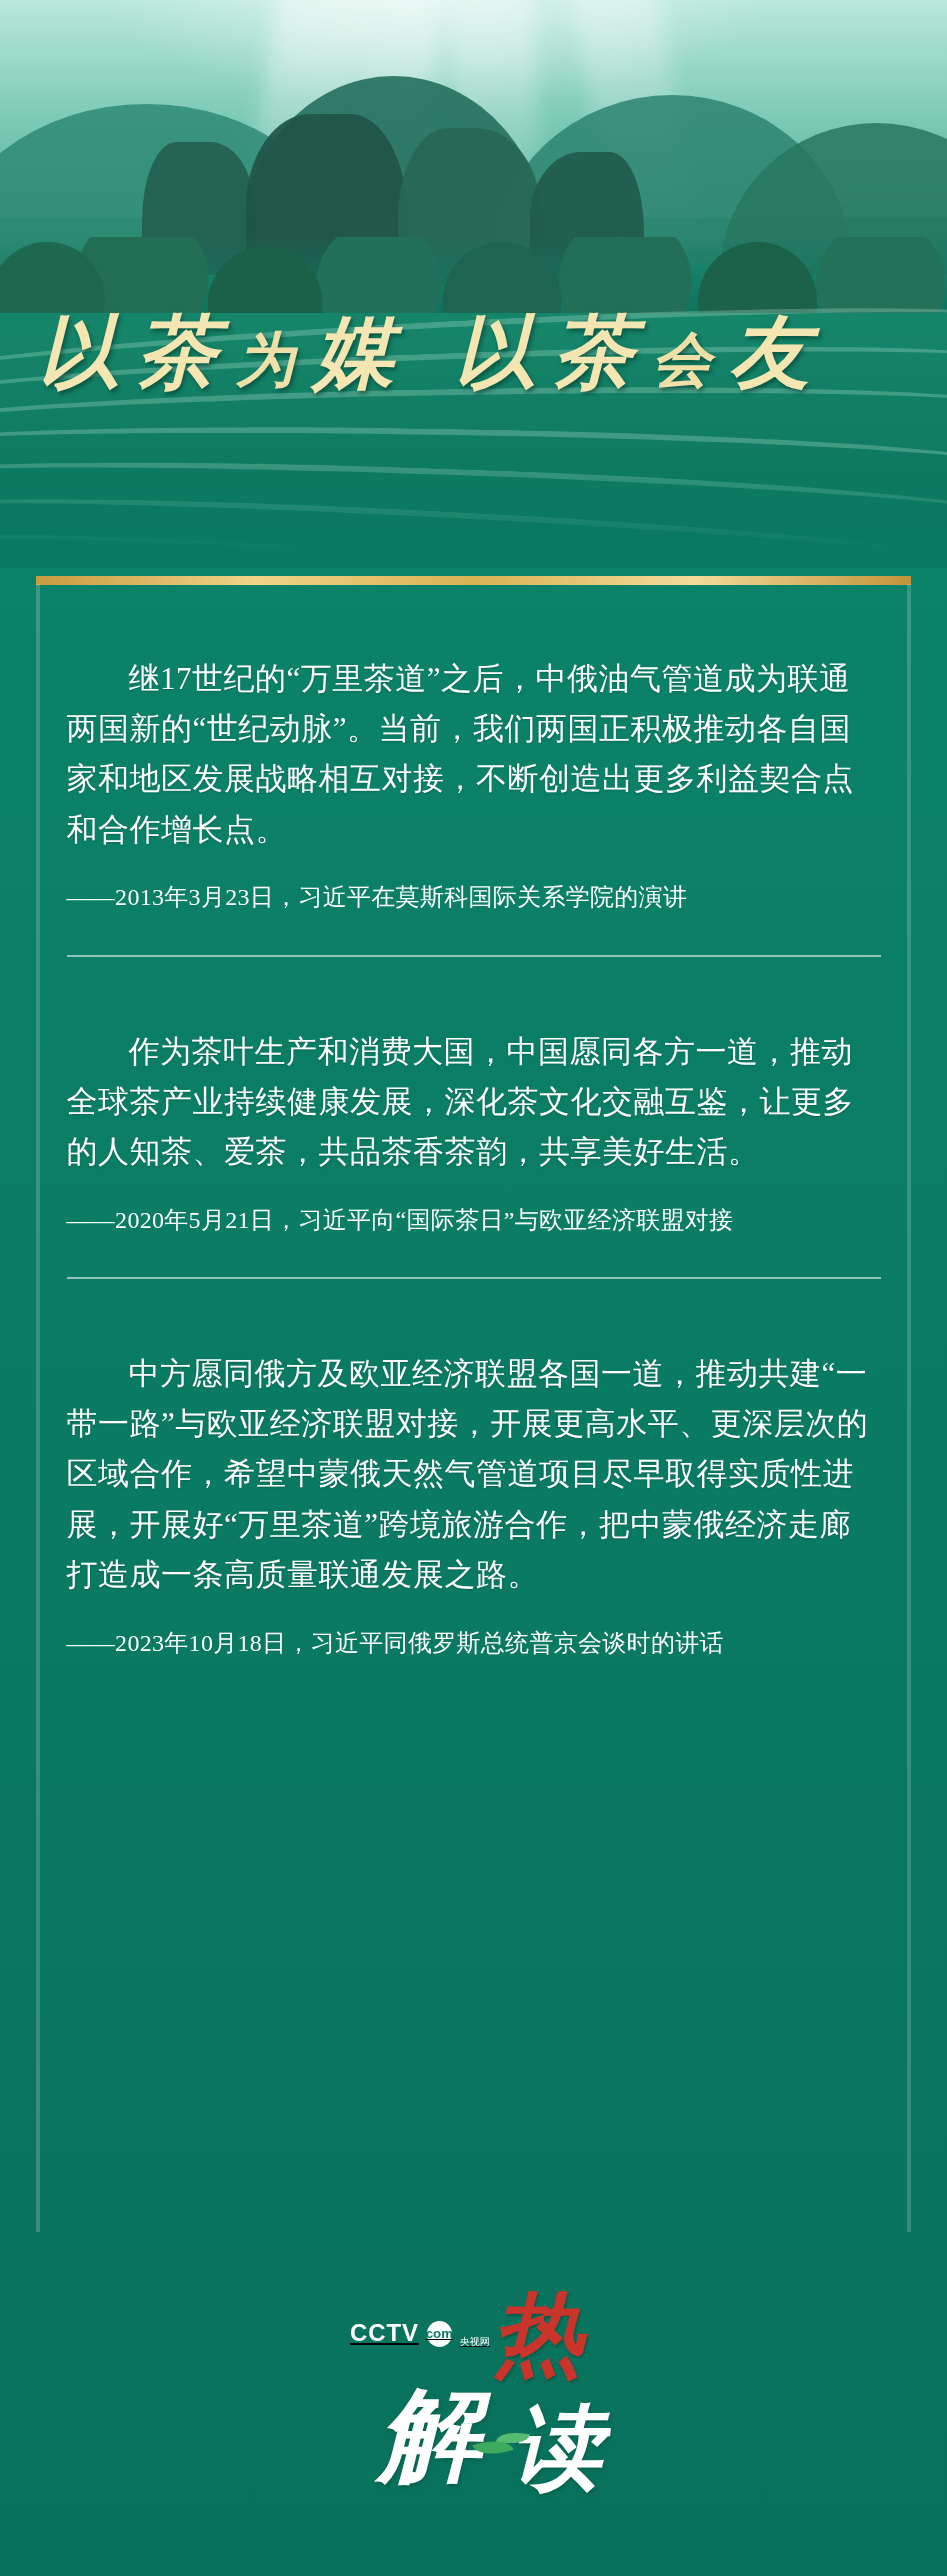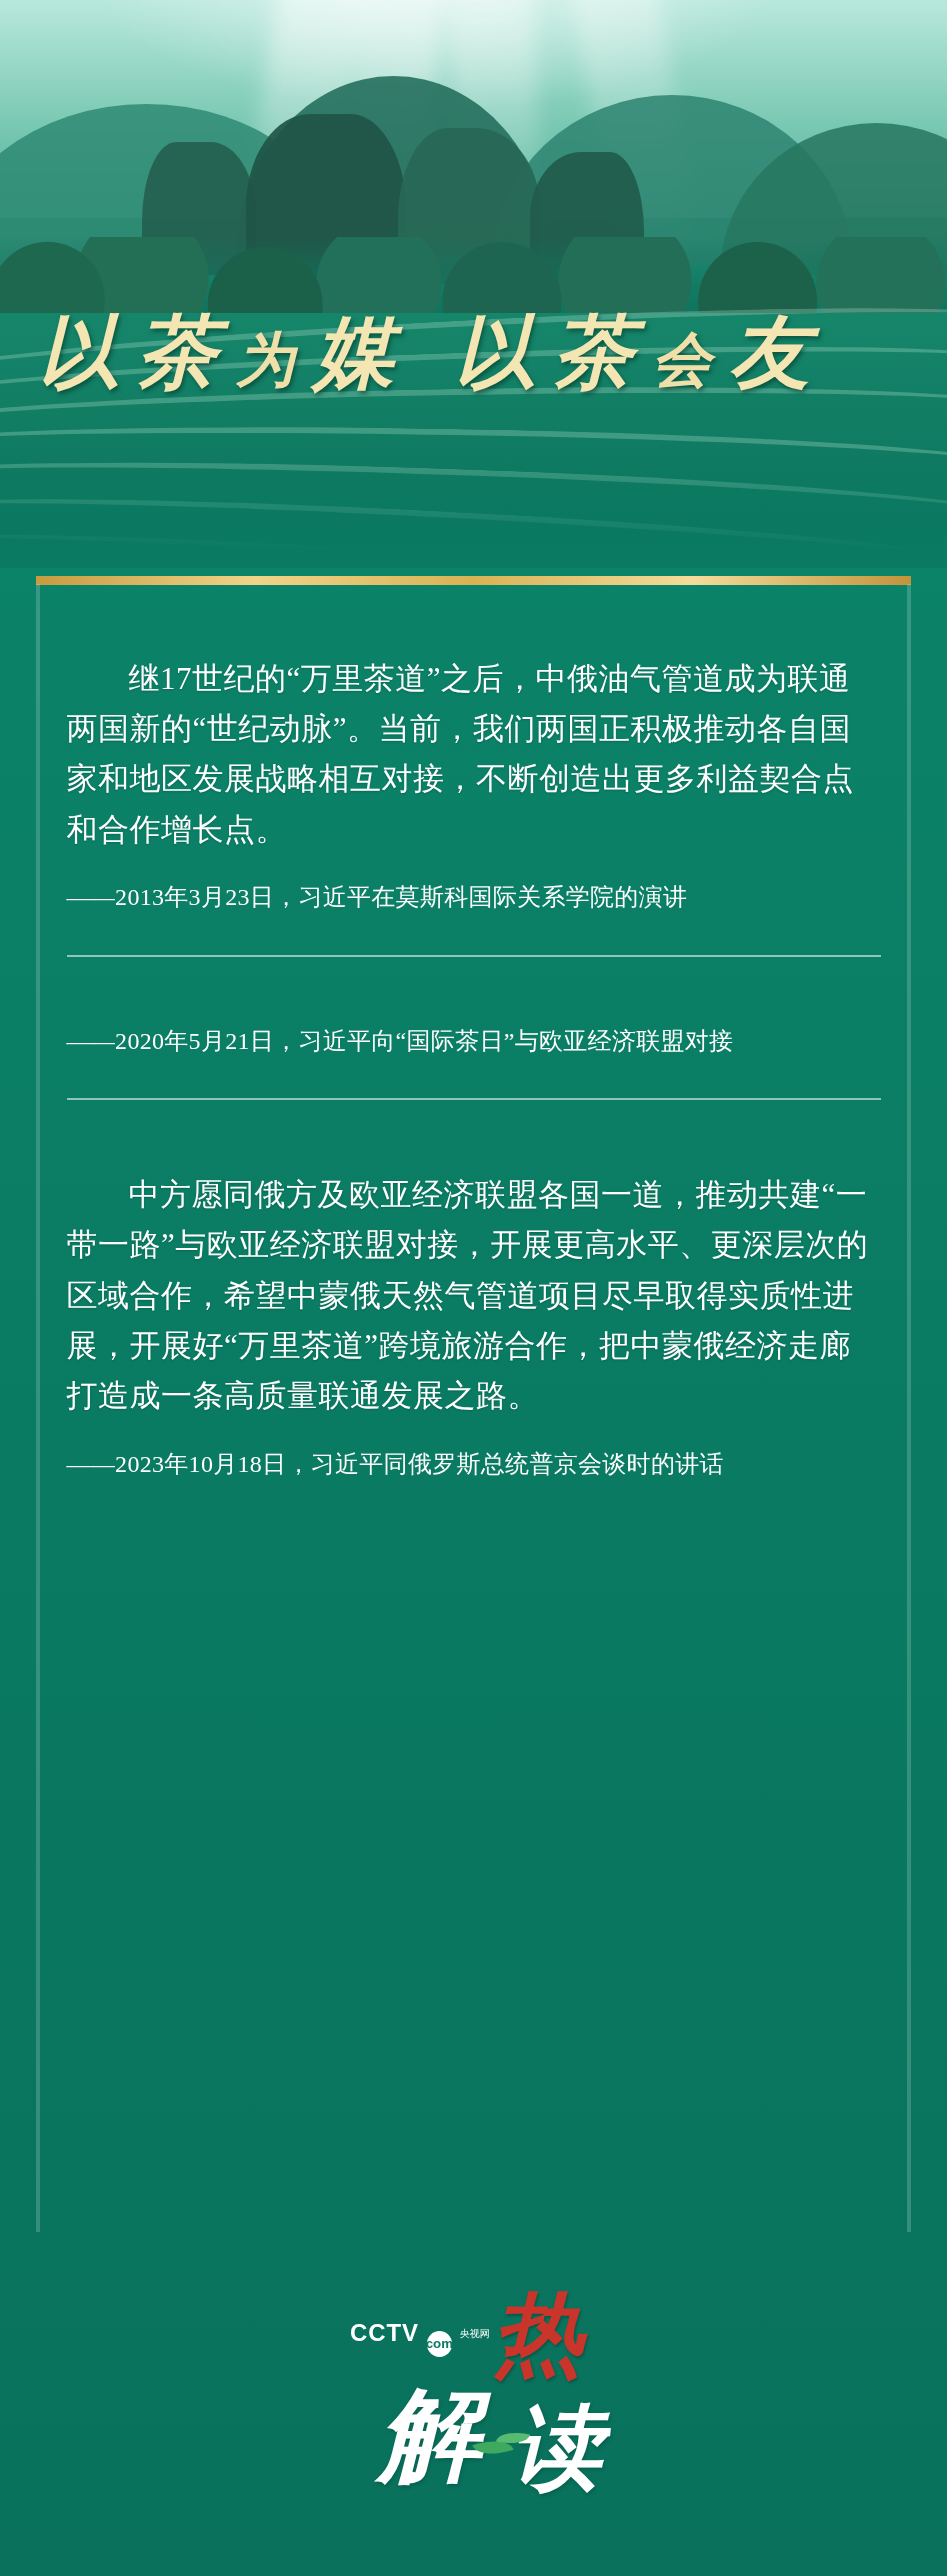--- a/index.html
+++ b/index.html
@@ -175,24 +175,25 @@
     left: 0; top: 2245px;
     width: 947px;
     height: 331px;
   }
   .logo-wrap {
     position: relative;
     width: 947px; height: 331px;
   }
   .cctv-mark {
     position: absolute;
-    left: 350px; top: 65px;
+    left: 350px; top: 55px;
     display: flex;
-    align-items: center;
+    align-items: flex-end;
     gap: 7.6px;
+    text-decoration: underline;
   }
   .cctv-mark .cctv-text {
     color: #ffffff;
     font-family: "Liberation Sans", sans-serif;
     font-size: 24px;
     font-weight: bold;
     letter-spacing: 0.9px;
   }
   .cctv-mark .cctv-dot {
     width: 25.6px; height: 25.6px; border-radius: 50%;
@@ -309,20 +310,21 @@
   <div class="panel">
 
     <div class="quote-block">
       <div class="quote-text">继17世纪的“万里茶道”之后，中俄油气管道成为联通两国新的“世纪动脉”。当前，我们两国正积极推动各自国家和地区发展战略相互对接，不断创造出更多利益契合点和合作增长点。</div>
       <div class="quote-source">——2013年3月23日，习近平在莫斯科国际关系学院的演讲</div>
     </div>
 
     <div class="divider"></div>
 
     <div class="quote-block">
+      <div class="quote-text">作为茶叶生产和消费大国，中国愿同各方一道，推动全球茶产业持续健康发展，深化茶文化交融互鉴，让更多的人知茶、爱茶，共品茶香茶韵，共享美好生活。</div>
       <div class="quote-source">——2020年5月21日，习近平向“国际茶日”与欧亚经济联盟对接</div>
     </div>
 
     <div class="divider"></div>
 
     <div class="quote-block">
       <div class="quote-text">中方愿同俄方及欧亚经济联盟各国一道，推动共建“一带一路”与欧亚经济联盟对接，开展更高水平、更深层次的区域合作，希望中蒙俄天然气管道项目尽早取得实质性进展，开展好“万里茶道”跨境旅游合作，把中蒙俄经济走廊打造成一条高质量联通发展之路。</div>
       <div class="quote-source">——2023年10月18日，习近平同俄罗斯总统普京会谈时的讲话</div>
     </div>
 

